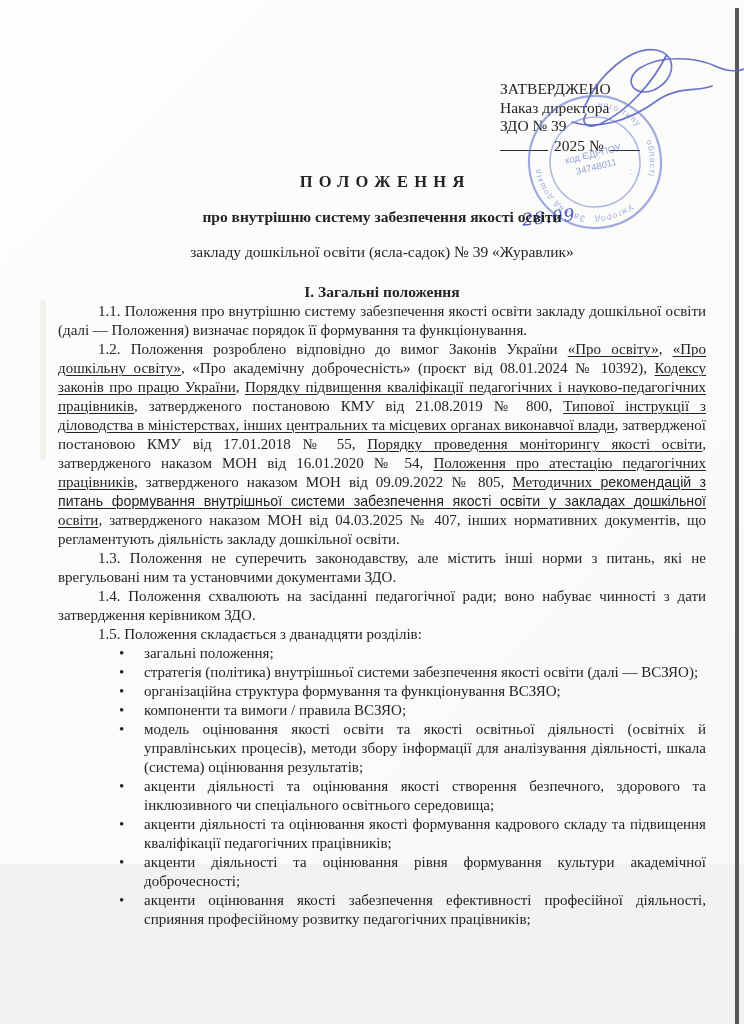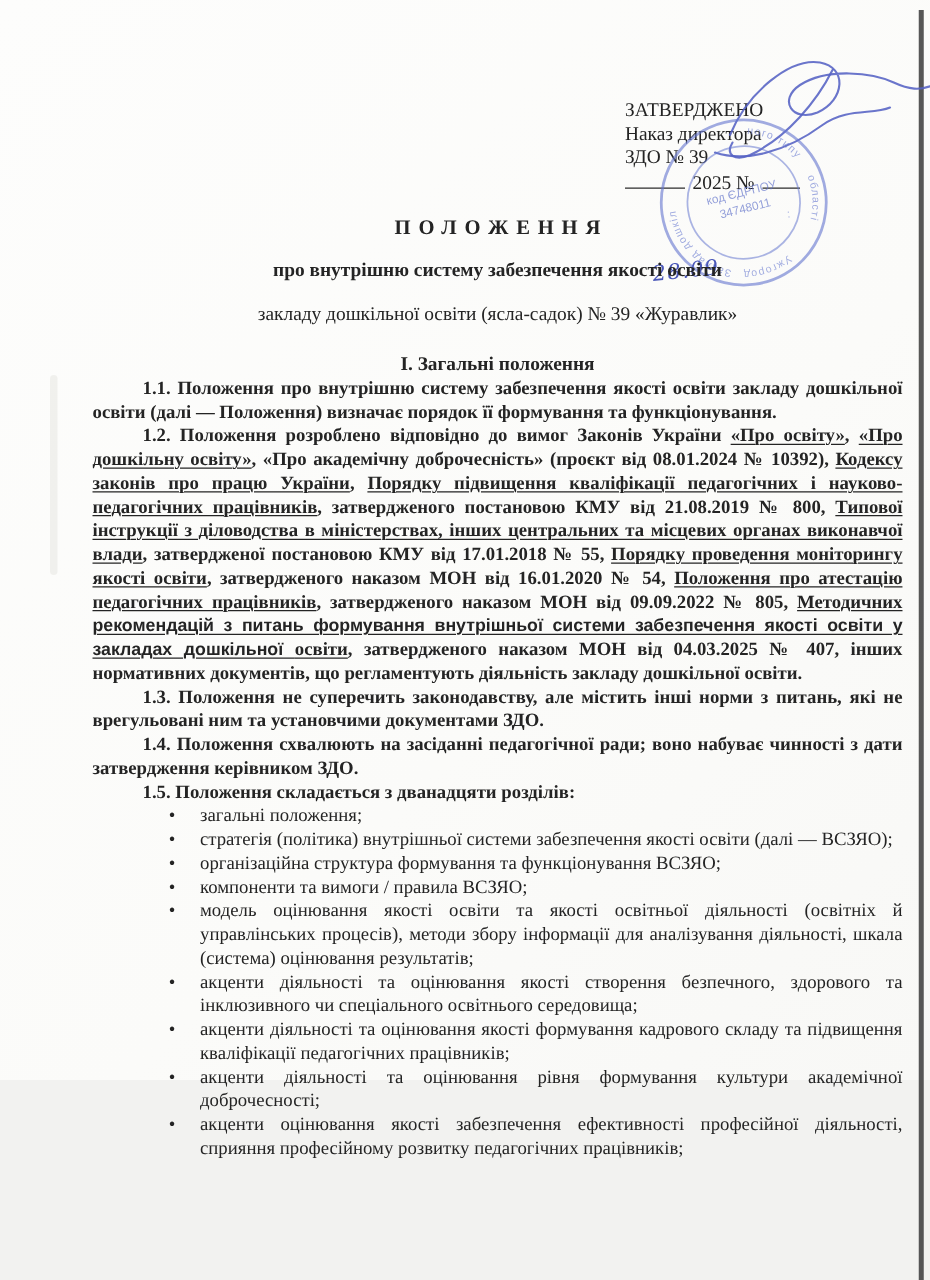--- a/index.html
+++ b/index.html
@@ -41,31 +41,31 @@
     letter-spacing:1px;white-space:nowrap;
   }
   
   .signature{position:absolute;left:570px;top:36px;width:174px;height:92px;}
   .signature path{fill:none;stroke:#5562c4;stroke-width:1.7;stroke-linecap:round;opacity:.88;}
   
   .stamp{position:absolute;left:510px;top:77px;width:170px;height:170px;pointer-events:none;}
   .stamp *{font-family:"Liberation Sans",sans-serif;}
   
   .doc{
-    position:absolute;left:74px;top:172px;width:648px;
+    position:absolute;left:58px;top:172px;width:648px;
     font-size:15px;line-height:19px;
   }
   .t1{
     text-align:center;font-weight:bold;font-size:16.5px;
     letter-spacing:.38em;margin:0 0 5px 0;text-indent:.38em;
   }
   .t2{text-align:center;font-weight:bold;font-size:15.5px;margin:16px;}
   .t3{text-align:center;font-weight:normal;font-size:15.5px;margin:0 0 21px 0;}
   .h1{text-align:center;font-weight:bold;font-size:15.5px;margin:0 0 1px 0;}
-  .p{margin:0;text-align:justify;text-indent:40px;font-weight:bold;}
+  .p{margin:0;text-align:justify;text-indent:40px;}
   .u{text-decoration:underline;text-underline-offset:2px;text-decoration-thickness:1px;}
   .sans{font-family:"Liberation Sans","DejaVu Sans",sans-serif;font-size:14.2px;}
   ul.bullets{list-style:none;margin:0;padding:0;}
   ul.bullets li{
     position:relative;padding-left:86px;text-align:justify;margin:0;
   }
   ul.bullets li::before{
     content:"\2022";position:absolute;left:61px;top:0;
     font-size:15px;color:#242424;
   }

